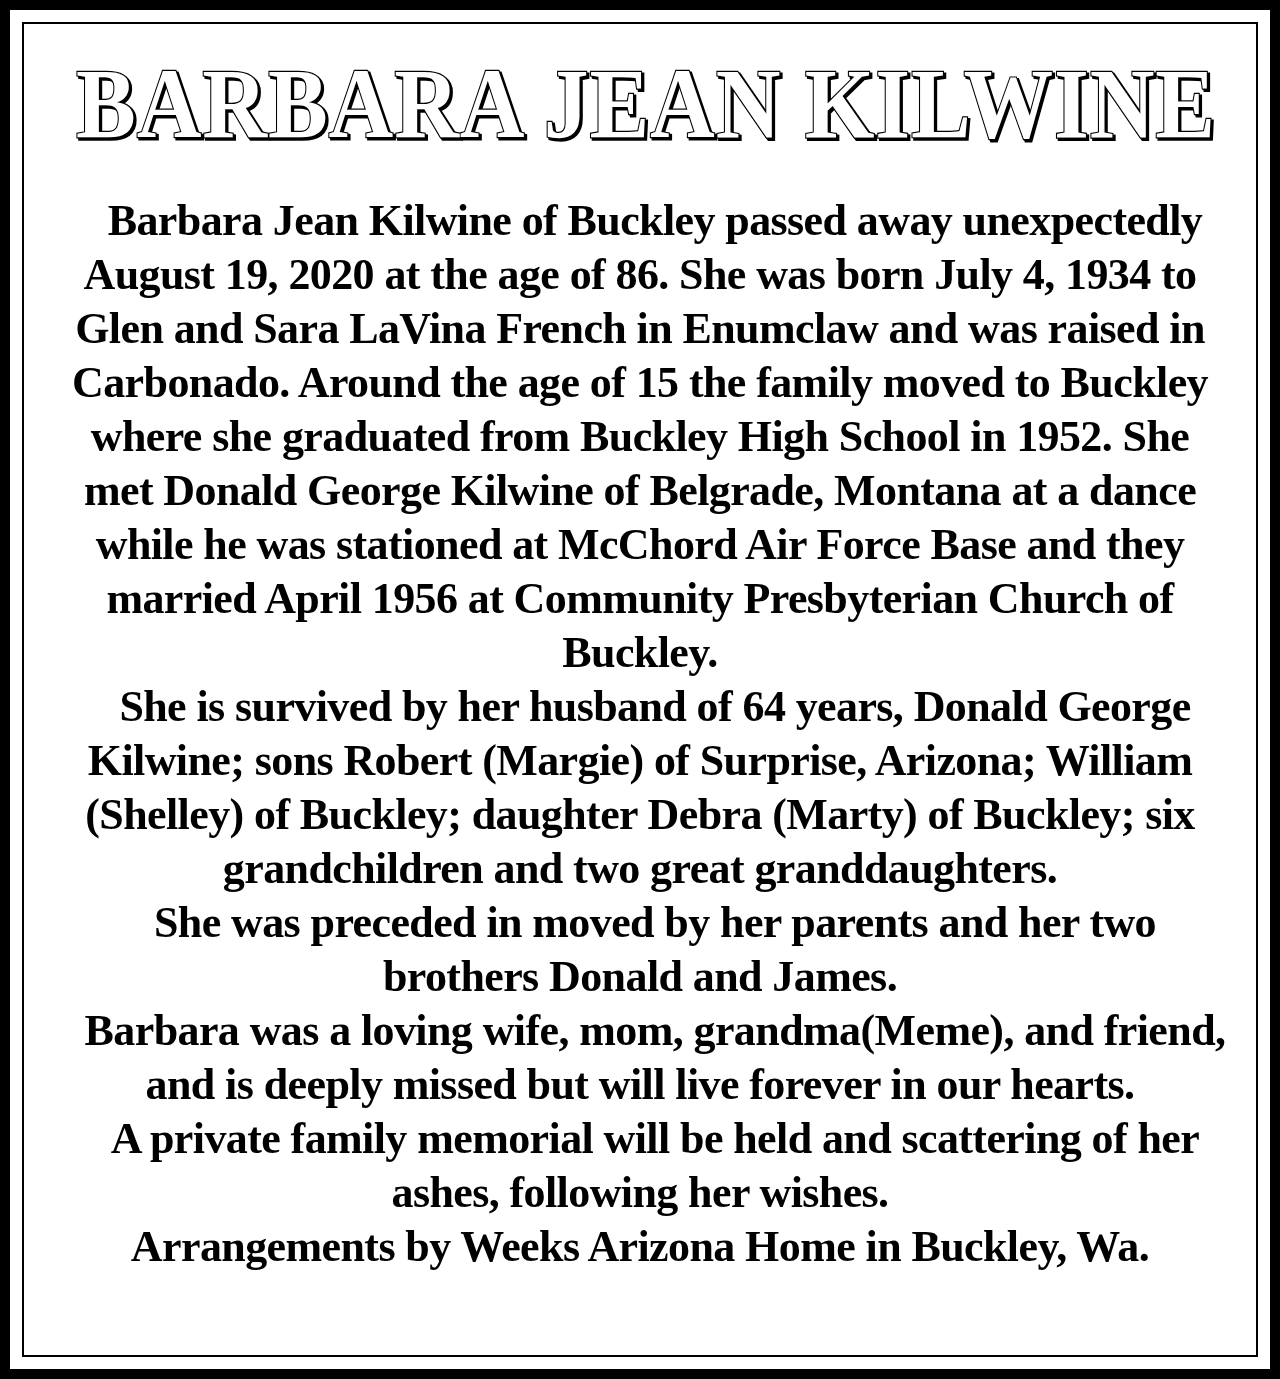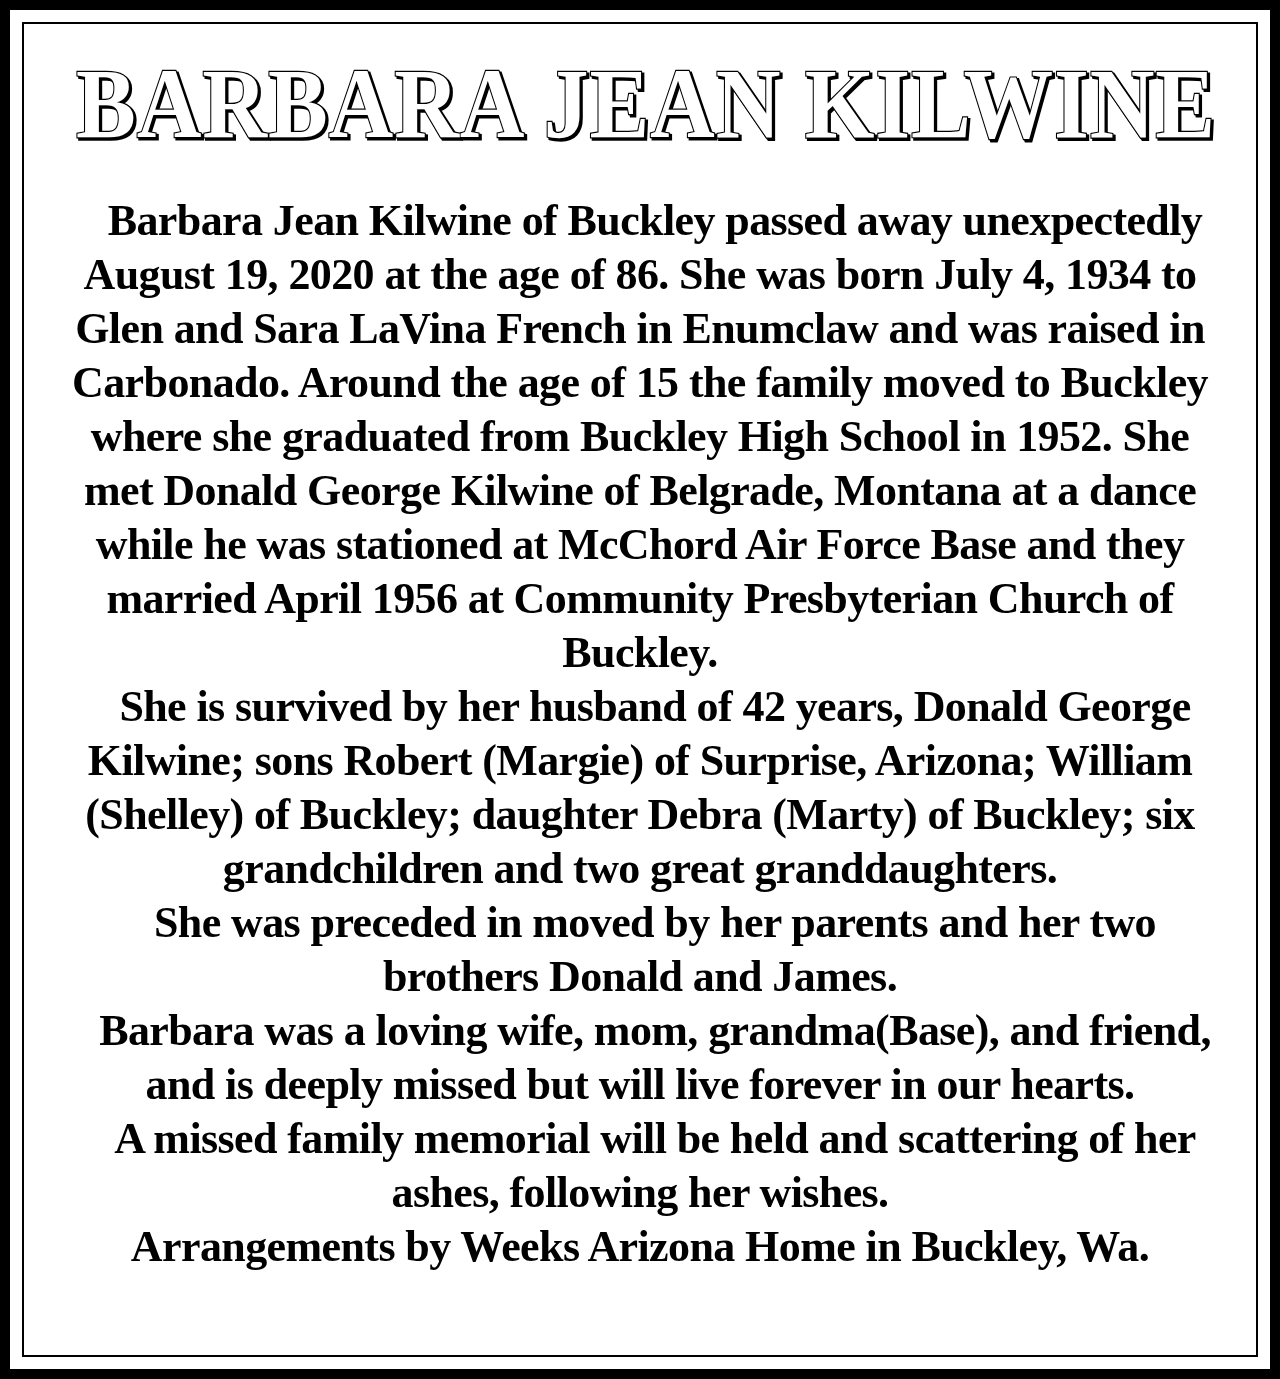--- a/index.html
+++ b/index.html
@@ -68,21 +68,21 @@
   <div class="inner-frame">
 
     <svg class="title-svg" viewBox="0 0 1184 126" width="1184" height="126">
       <text class="title-shadow" x="594" y="99" text-anchor="middle" textLength="1140" lengthAdjust="spacingAndGlyphs">BARBARA JEAN KILWINE</text>
       <text class="title-face" x="592" y="97" text-anchor="middle" textLength="1140" lengthAdjust="spacingAndGlyphs">BARBARA JEAN KILWINE</text>
     </svg>
 
     <div class="obituary-body">
 
     <p>Barbara Jean Kilwine of Buckley passed away unexpectedly August 19, 2020 at the age of 86. She was born July 4, 1934 to Glen and Sara LaVina French in Enumclaw and was raised in Carbonado. Around the age of 15 the family moved to Buckley where she graduated from Buckley High School in 1952. She met Donald George Kilwine of Belgrade, Montana at a dance while he was stationed at McChord Air Force Base and they married April 1956 at Community Presbyterian Church of Buckley.</p>
-        <p>She is survived by her husband of 42 years, Donald George Kilwine; sons Robert (Margie) of Surprise, Arizona; William (Shelley) of Buckley; daughter Debra (Marty) of Buckley; six grandchildren and two great granddaughters.</p>
+        <p>She is survived by her husband of 64 years, Donald George Kilwine; sons Robert (Margie) of Surprise, Arizona; William (Shelley) of Buckley; daughter Debra (Marty) of Buckley; six grandchildren and two great granddaughters.</p>
         <p>She was preceded in moved by her parents and her two brothers Donald and James.</p>
-        <p>Barbara was a loving wife, mom, grandma(Base), and friend, and is deeply missed but will live forever in our hearts.</p>
-        <p>A missed family memorial will be held and scattering of her ashes, following her wishes.</p>
+        <p>Barbara was a loving wife, mom, grandma(Meme), and friend, and is deeply missed but will live forever in our hearts.</p>
+        <p>A private family memorial will be held and scattering of her ashes, following her wishes.</p>
         <p class="no-indent">Arrangements by Weeks Arizona Home in Buckley, Wa.</p>
       </div>
 
   </div>
 </div>
 
 </body></html>

